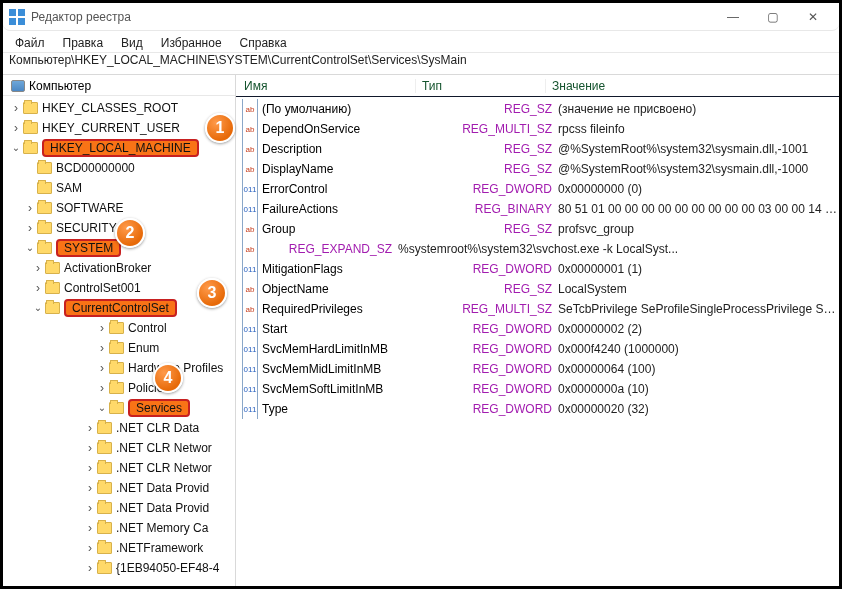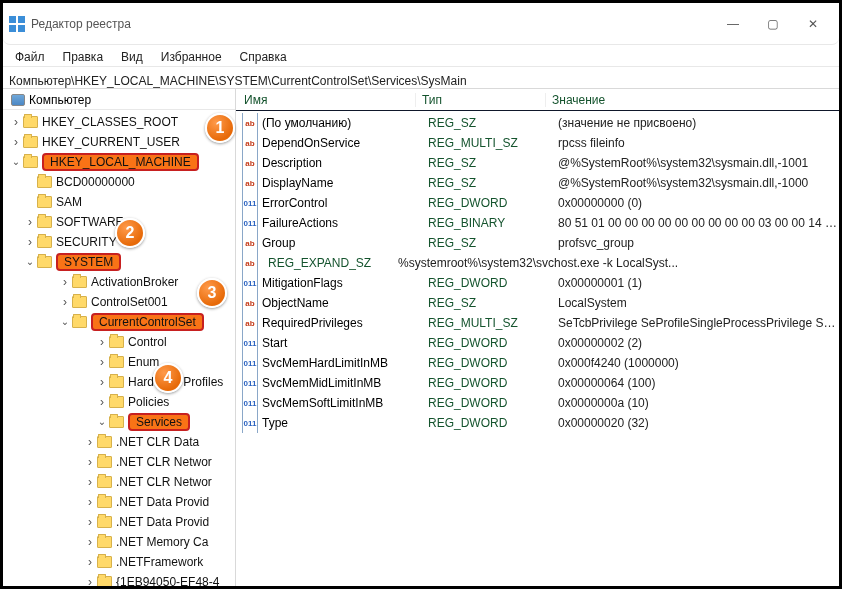--- a/index.html
+++ b/index.html
@@ -8,21 +8,21 @@
     font-family: "Segoe UI", Tahoma, sans-serif;
     font-size: 12px;
     background:#fff;
     width:842px; height:589px;
     border:3px solid #000;
     overflow:hidden;
     position:relative;
   }
   
   .titlebar {
-    height:42px;
+    height:28px;
     display:flex; align-items:center;
     padding:0 6px;
     background:#fff;
     border-bottom:1px solid #e8e8e8;
     border-radius:7px;
   }
   .titlebar .app-icon {
     width:16px; height:16px;
     background:#3b8ed8;
     display:inline-block;
@@ -43,21 +43,21 @@
   }
   
   .menubar {
     height:22px; display:flex; align-items:flex-end;
     padding:0 4px; gap:2px;
     border-bottom:1px solid #e8e8e8;
   }
   .menubar .menu-item { padding:2px 8px; color:#222; }
   
   .addrbar {
-    height:22px; display:flex; align-items:flex-end;
+    height:22px; display:flex; align-items:flex-start;
     padding:0 6px;
     border-bottom:1px solid #d9d9d9;
     color:#222;
   }
   
   .main {
     display:flex;
     height: calc(589px - 6px - 28px - 22px - 22px);
     width:100%;
   }
@@ -110,21 +110,21 @@
     position:relative;
   }
   .node .folder::before{
     content:""; position:absolute; top:-3px; left:0;
     width:6px; height:3px; background:#ffd969;
     border:1px solid #d7b14b; border-bottom:none; border-radius:1px 1px 0 0;
   }
   .node .label { color:#111; }
   .d0 { padding-left: 6px; }
   .d1 { padding-left: 20px; }
-  .d2 { padding-left: 55px; }
+  .d2 { padding-left: 28px; }
   .d3 { padding-left: 92px; }
   .d4 { padding-left: 80px; }
   
   .hl .label {
     border:2px solid #c72020;
     border-radius:4px;
     padding:0 6px;
     background:#f97316;
   }
   
@@ -153,26 +153,26 @@
   .rows { padding-top:2px; }
   .row {
     display:flex; align-items:center;
     height:20px; white-space:nowrap;
     overflow:hidden;
   }
   .row .ic {
     width:16px; height:24px; margin:0 4px 0 6px;
     border:1px solid #8aa7c8; border-radius:2px;
     display:inline-flex; align-items:center; justify-content:center;
-    font-size:8px; font-weight:700;
+    font-size:8px; font-weight:400;
   }
   .row .ic.str { color:#c53b1a; }
   .row .ic.bin { color:#2a62c0; }
   .row .c-name  { width:160px; overflow:hidden; text-overflow:ellipsis; }
-  .row .c-type  { width:130px; padding-left:6px; color:#14532d; }
+  .row .c-type  { width:130px; padding-left:6px; color:#a21caf;text-align:right; }
   .row .c-value { flex:1; padding-left:6px; color:#222; overflow:hidden; text-overflow:ellipsis; }
 </style>
 </head>
 <body>
 
 <div class="titlebar">
   <span class="app-icon"></span>
   <span class="title-text">Редактор реестра</span>
   <div class="winbtns">
     <div class="winbtn">—</div>

